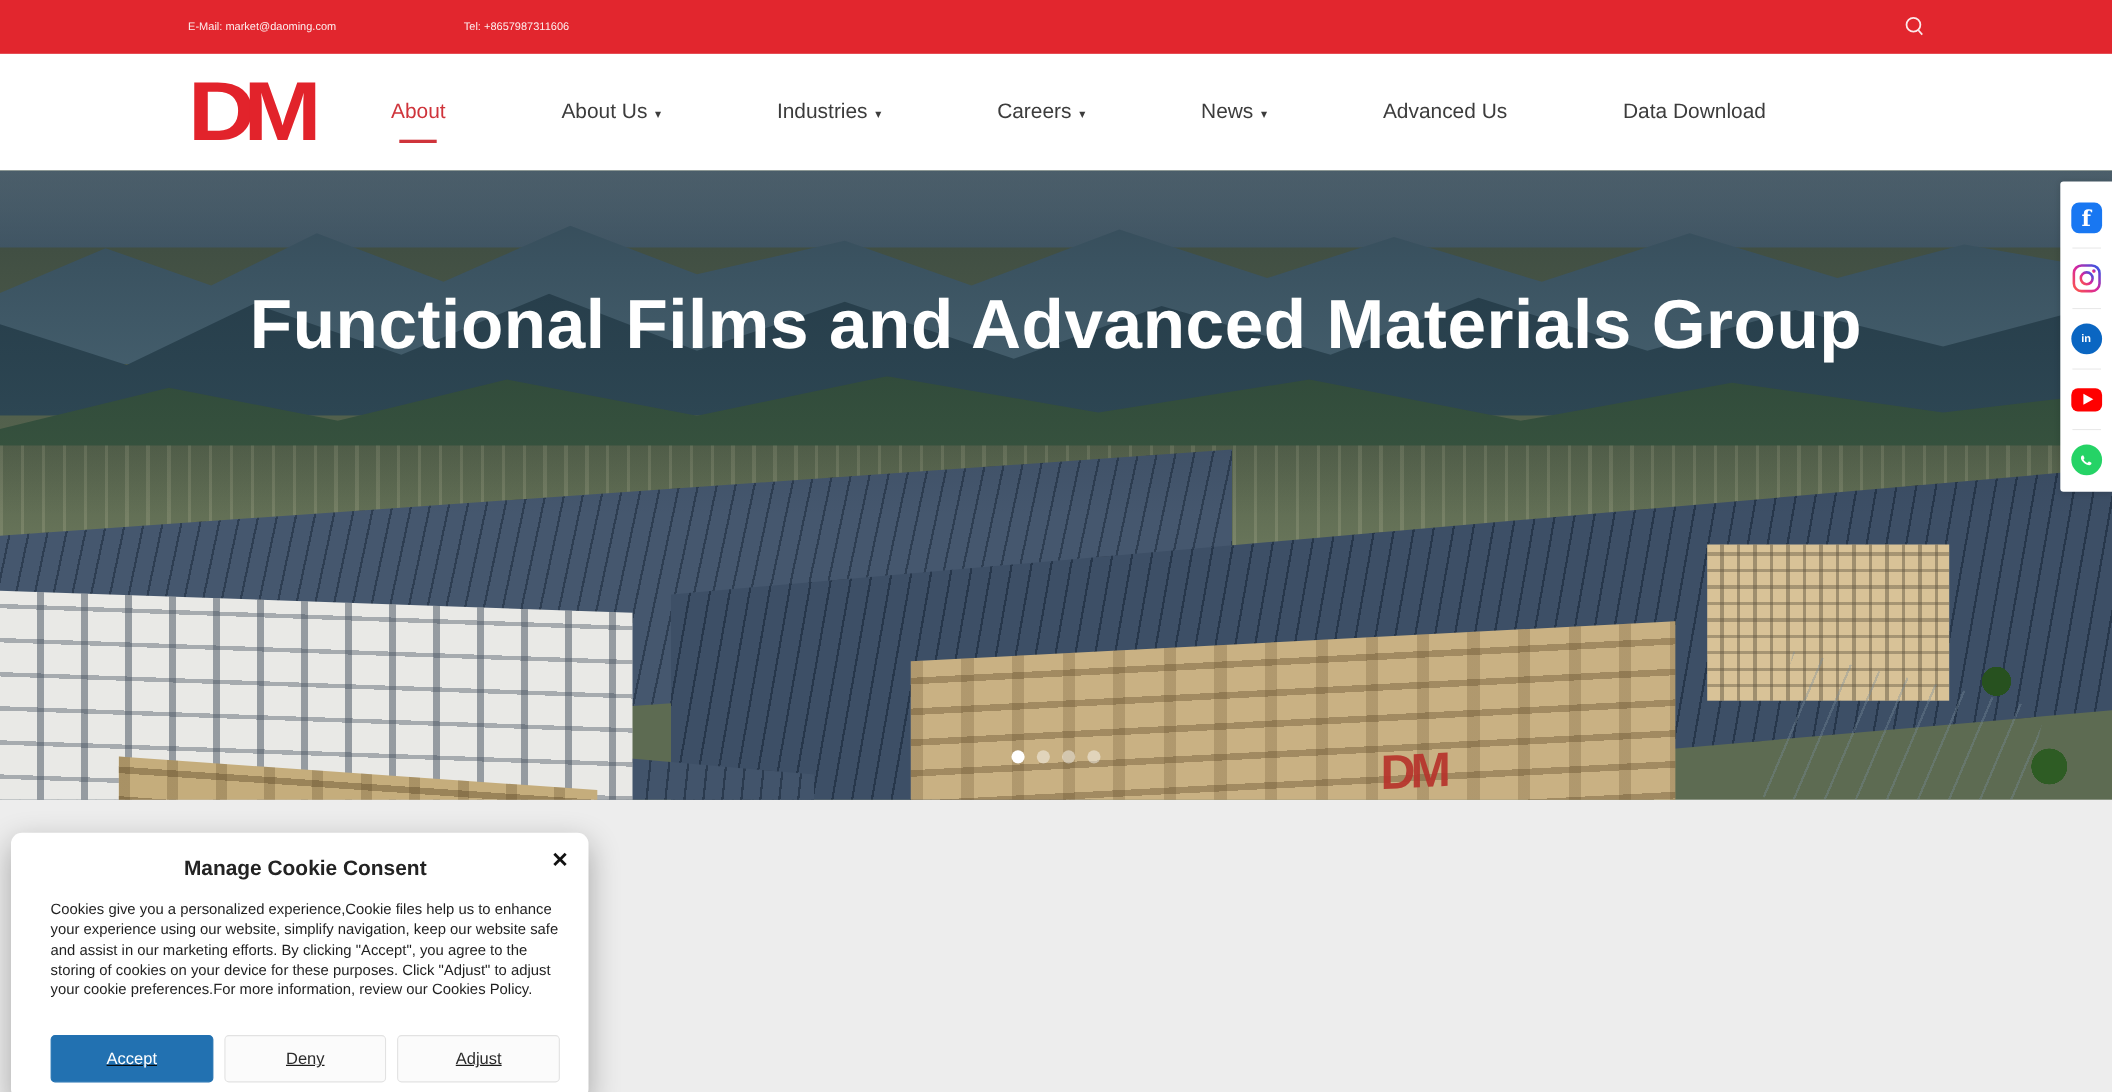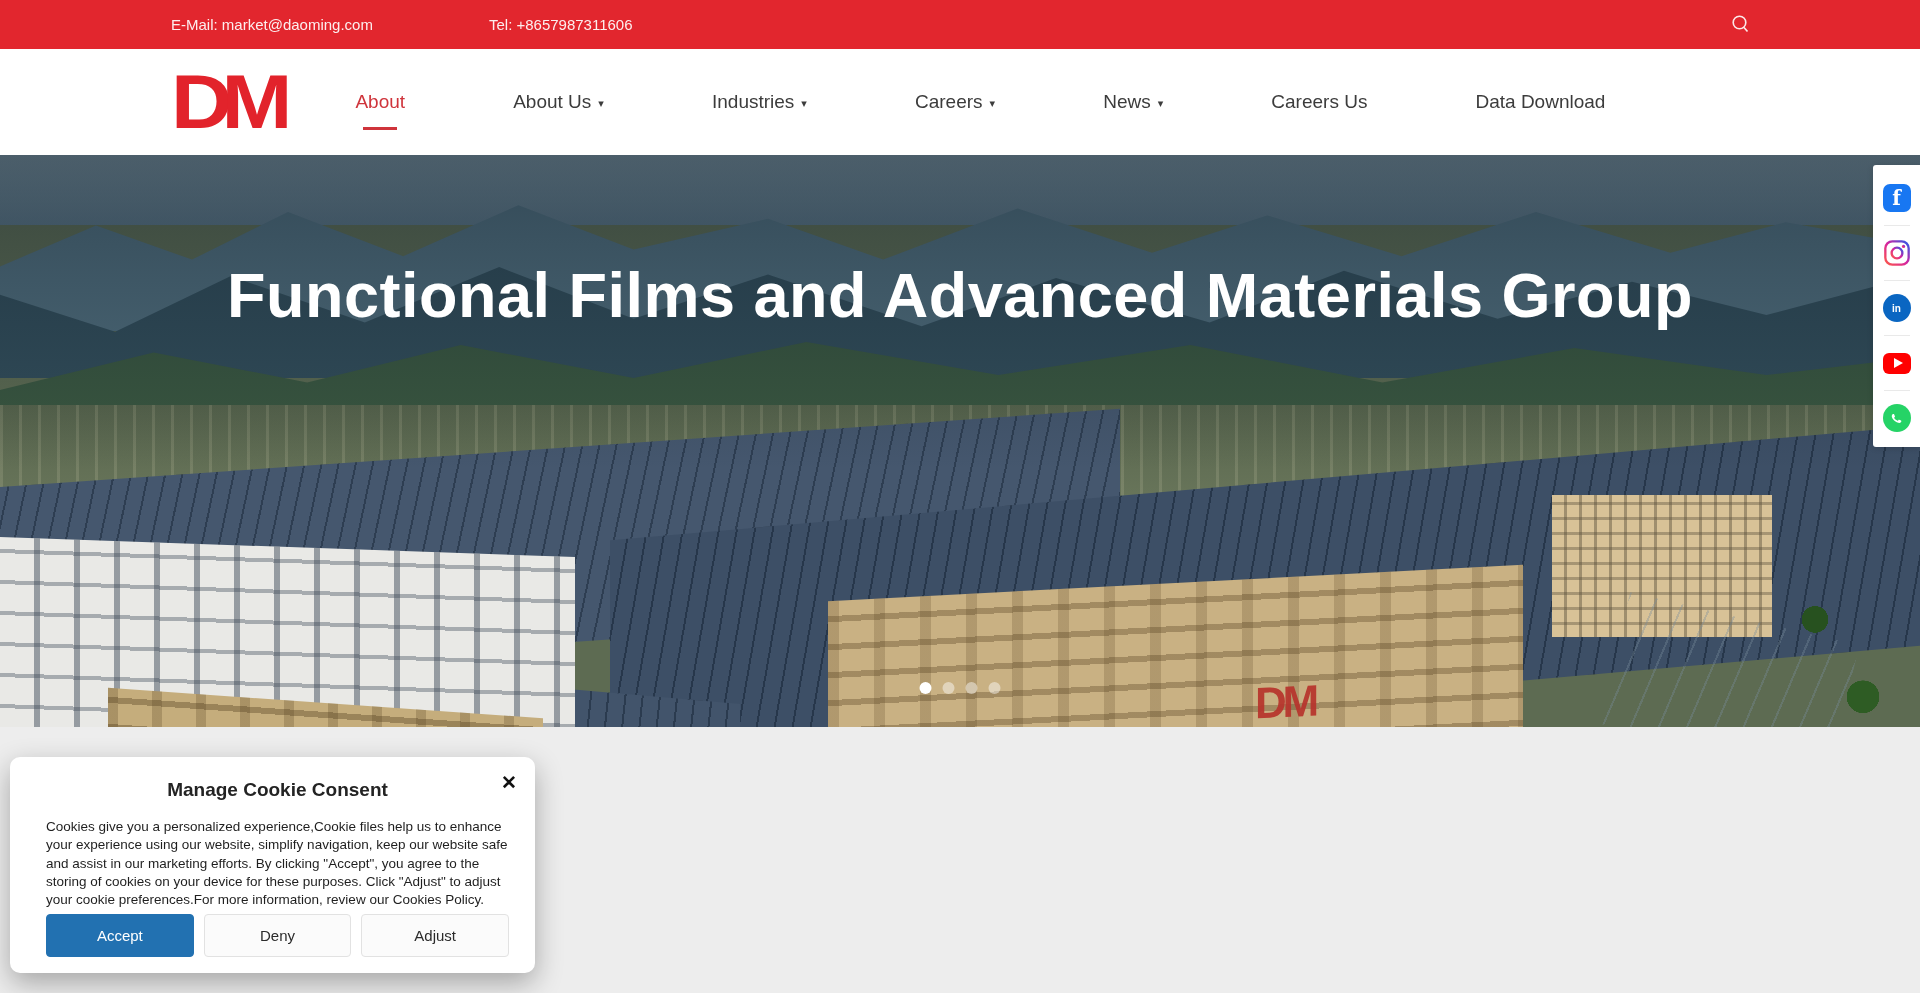--- a/index.html
+++ b/index.html
@@ -2,21 +2,21 @@
 <html><head>
 <meta charset="utf-8">
 <style>
   * { margin:0; padding:0; box-sizing:border-box; }
   html,body { width:1920px; height:993px; overflow:hidden; background:#ededed;
     font-family:"Liberation Sans", sans-serif; }
   .page { position:relative; width:1920px; height:993px; }
 
   
   .topbar { position:relative; height:49px; background:#e2262e; color:rgba(255,255,255,.92);
-    font-size:15px; display:flex; align-items:center; }
+    font-size:10px; display:flex; align-items:center; }
   .tb-email { margin-left:171px; }
   .tb-tel { margin-left:116px; }
   .tb-search { position:absolute; right:168px; top:13px; width:22px; height:24px; cursor:pointer; }
 
   
   .navbar { position:relative; height:106px; background:#ffffff; display:flex; align-items:center; }
   .logo { margin-left:171px; font-size:76px; font-weight:700; color:#e2232b;
     letter-spacing:-0.13em; transform:scaleX(1.12); transform-origin:left center;
     line-height:1; cursor:pointer; user-select:none; }
   .menu { display:flex; justify-content:space-between; align-items:center;
@@ -127,21 +127,21 @@
   .footer-strip { position:absolute; top:955px; left:0; width:100%; height:38px; background:#ededed; }
 
   
   .cookie { position:absolute; left:10px; top:757px; width:525px; z-index:30;
     background:#ffffff; border-radius:10px; box-shadow:0 10px 28px rgba(0,0,0,.30);
     padding:22px 26px 16px 36px; }
   .ck-title { text-align:center; font-size:19px; font-weight:700; color:#232323; }
   .ck-close { position:absolute; top:16px; right:18px; background:none; border:none;
     font-size:19px; font-weight:700; color:#111; cursor:pointer; line-height:1; }
   .ck-body { margin-top:17px; font-size:13.5px; line-height:18.3px; color:#1f1f1f; }
-  .ck-buttons { display:flex; gap:10px; margin-top:5px; }
+  .ck-buttons { display:flex; gap:10px; margin-top:32px;text-decoration:underline; }
   .ck-buttons button { flex:1; height:43px; border-radius:4px; font-size:15px;
     font-family:"Liberation Sans", sans-serif; cursor:pointer; }
   .ck-accept { background:#2271b1; border:1px solid #2271b1; color:#ffffff; }
   .ck-secondary { background:#fbfbfb; border:1px solid #e2e2e2; color:#2b2b2b; }
 </style>
 </head>
 <body>
 
 <div class="page">
 
@@ -170,21 +170,21 @@
       </a>
       <a class="menu-item">
         <span>Careers</span>
         <span class="caret">▾</span>
       </a>
       <a class="menu-item">
         <span>News</span>
         <span class="caret">▾</span>
       </a>
       <a class="menu-item">
-        <span>Careers Us</span>
+        <span>Advanced Us</span>
       </a>
       <a class="menu-item">
         <span>Data Download</span>
       </a>
     </nav>
   </div>
 
   <section class="hero">
     <div class="layer sky"></div>
     <div class="layer mtn-far"></div>

